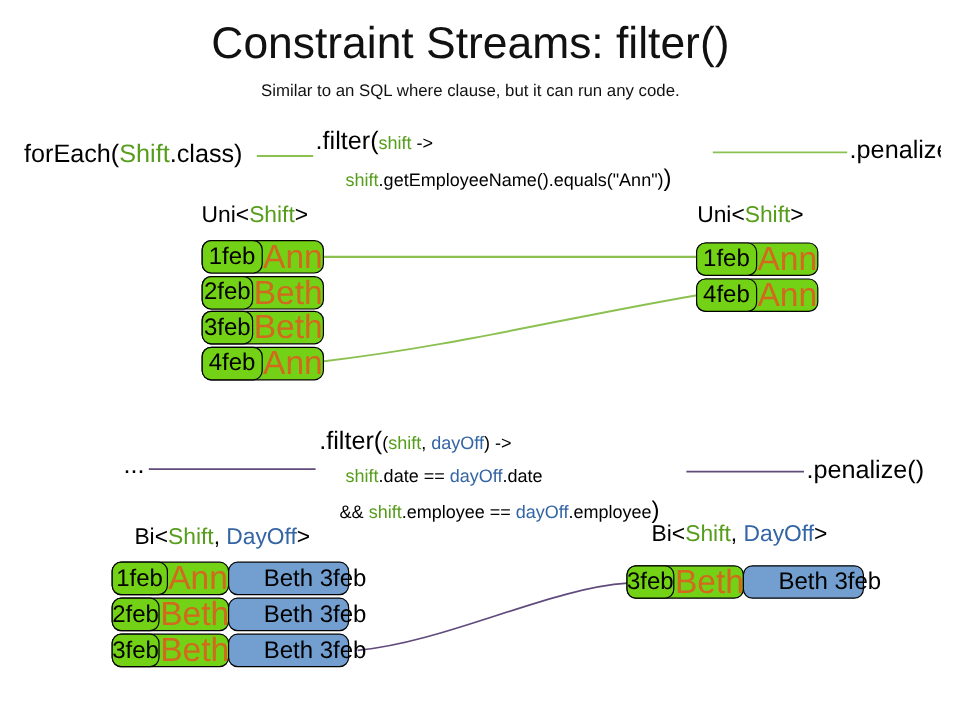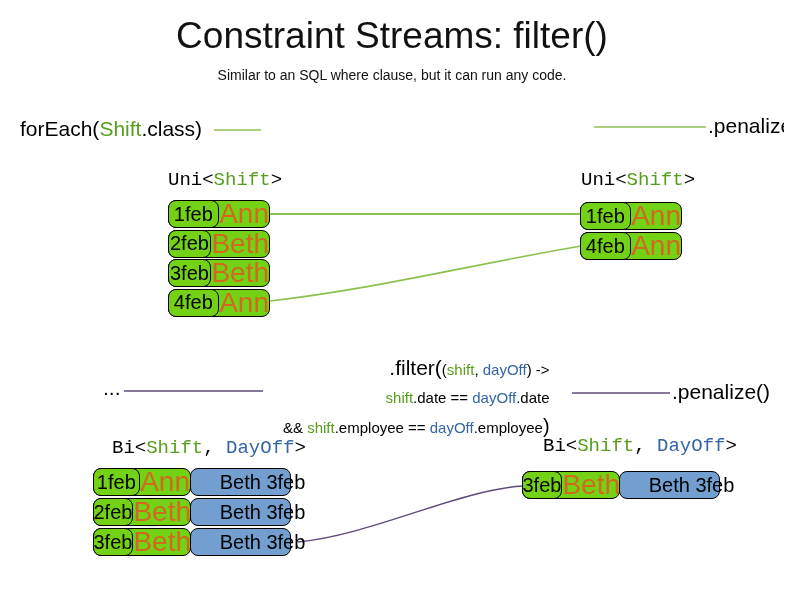--- a/index.html
+++ b/index.html
@@ -6,21 +6,21 @@
   .slide{position:relative;width:784px;height:600px;background:#ffffff;overflow:hidden;
          font-family:"Liberation Sans",sans-serif;color:#000;}
   .abs{position:absolute;}
   .title{left:0;right:0;top:16px;text-align:center;font-size:37px;line-height:40px;color:#111;}
   .subtitle{left:0;right:0;top:67px;text-align:center;font-size:14px;color:#111;}
   .code-lg{font-size:21px;line-height:24px;white-space:nowrap;}
   .code-sm{font-size:15px;white-space:nowrap;}
   .g{color:#579d1c;}
   .b{color:#3465a4;}
   .o{color:#d2691e;}
-  .hdr{font-size:19px;white-space:nowrap;font-family:Liberation Mono, monospace;}
+  .hdr{font-size:19px;white-space:nowrap;}
   .connectors{left:0;top:0;width:800px;height:600px;pointer-events:none;}
 
   .tbl{display:flex;flex-direction:column;}
   .gap15 > .trow{margin-bottom:1.5px;}
   .gap2  > .trow{margin-bottom:2px;}
   .trow{display:flex;}
   .shiftbox{display:flex;align-items:center;box-sizing:border-box;height:28px;
             background:#73d216;border:1.5px solid #000;border-radius:8px;}
   .w102{width:102px;}
   .w98{width:98px;}
@@ -55,20 +55,26 @@
     <path d="M298,542 C372,535 458,490 523,486" fill="none" stroke="#604a7b" stroke-width="1.4"></path>
   </svg>
 
   <div class="abs title">Constraint Streams: filter()</div>
   <div class="abs code-lg" style="left:20px;top:117px;">
     <span>forEach(</span><span class="g">Shift</span><span>.class)</span>
   </div>
 
   <div class="abs subtitle">Similar to an SQL where clause, but it can run any code.</div>
 
+  <div class="abs code-lg" style="left:263px;top:106px;">
+    <span>.filter(</span><span class="code-sm g">shift</span><span class="code-sm"> -&gt;</span>
+    <span class="code-sm indent25">
+      <span class="g">shift</span><span>.getEmployeeName().equals("Ann")</span><span class="bigclose">)</span>
+    </span>
+  </div>
 
   <div class="abs code-lg" style="left:708px;top:114px;">.penalize()</div>
 
   <div class="abs hdr" style="left:168px;top:169px;">
     <span>Uni&lt;</span><span class="g">Shift</span><span>&gt;</span>
   </div>
   <div class="abs hdr" style="left:581px;top:169px;">
     <span>Uni&lt;</span><span class="g">Shift</span><span>&gt;</span>
   </div>
 
@@ -109,21 +115,21 @@
     <div class="trow">
       <div class="shiftbox w102">
           <div class="datecell dc55">4feb</div>
           <div class="namecell o">Ann</div>
         </div>
     </div>
   </div>
 
   <div class="abs code-lg" style="left:103px;top:376px;">...</div>
 
-  <div class="abs code-lg" style="left:266px;top:356px;text-align:right;">
+  <div class="abs code-lg" style="left:266px;top:356px;">
     <span>.filter(</span><span class="code-sm">(</span><span class="code-sm g">shift</span><span class="code-sm">, </span><span class="code-sm b">dayOff</span><span class="code-sm">)</span><span class="code-sm"> -&gt;</span>
     <span class="code-sm indent22">
       <span class="g">shift</span><span>.date == </span><span class="b">dayOff</span><span>.date</span>
     </span>
     <span class="code-sm indent17">
       <span>&amp;&amp; </span><span class="g">shift</span><span>.employee == </span><span class="b">dayOff</span><span>.employee</span><span class="bigclose">)</span>
     </span>
   </div>
 
   <div class="abs code-lg" style="left:672px;top:380px;">.penalize()</div>

